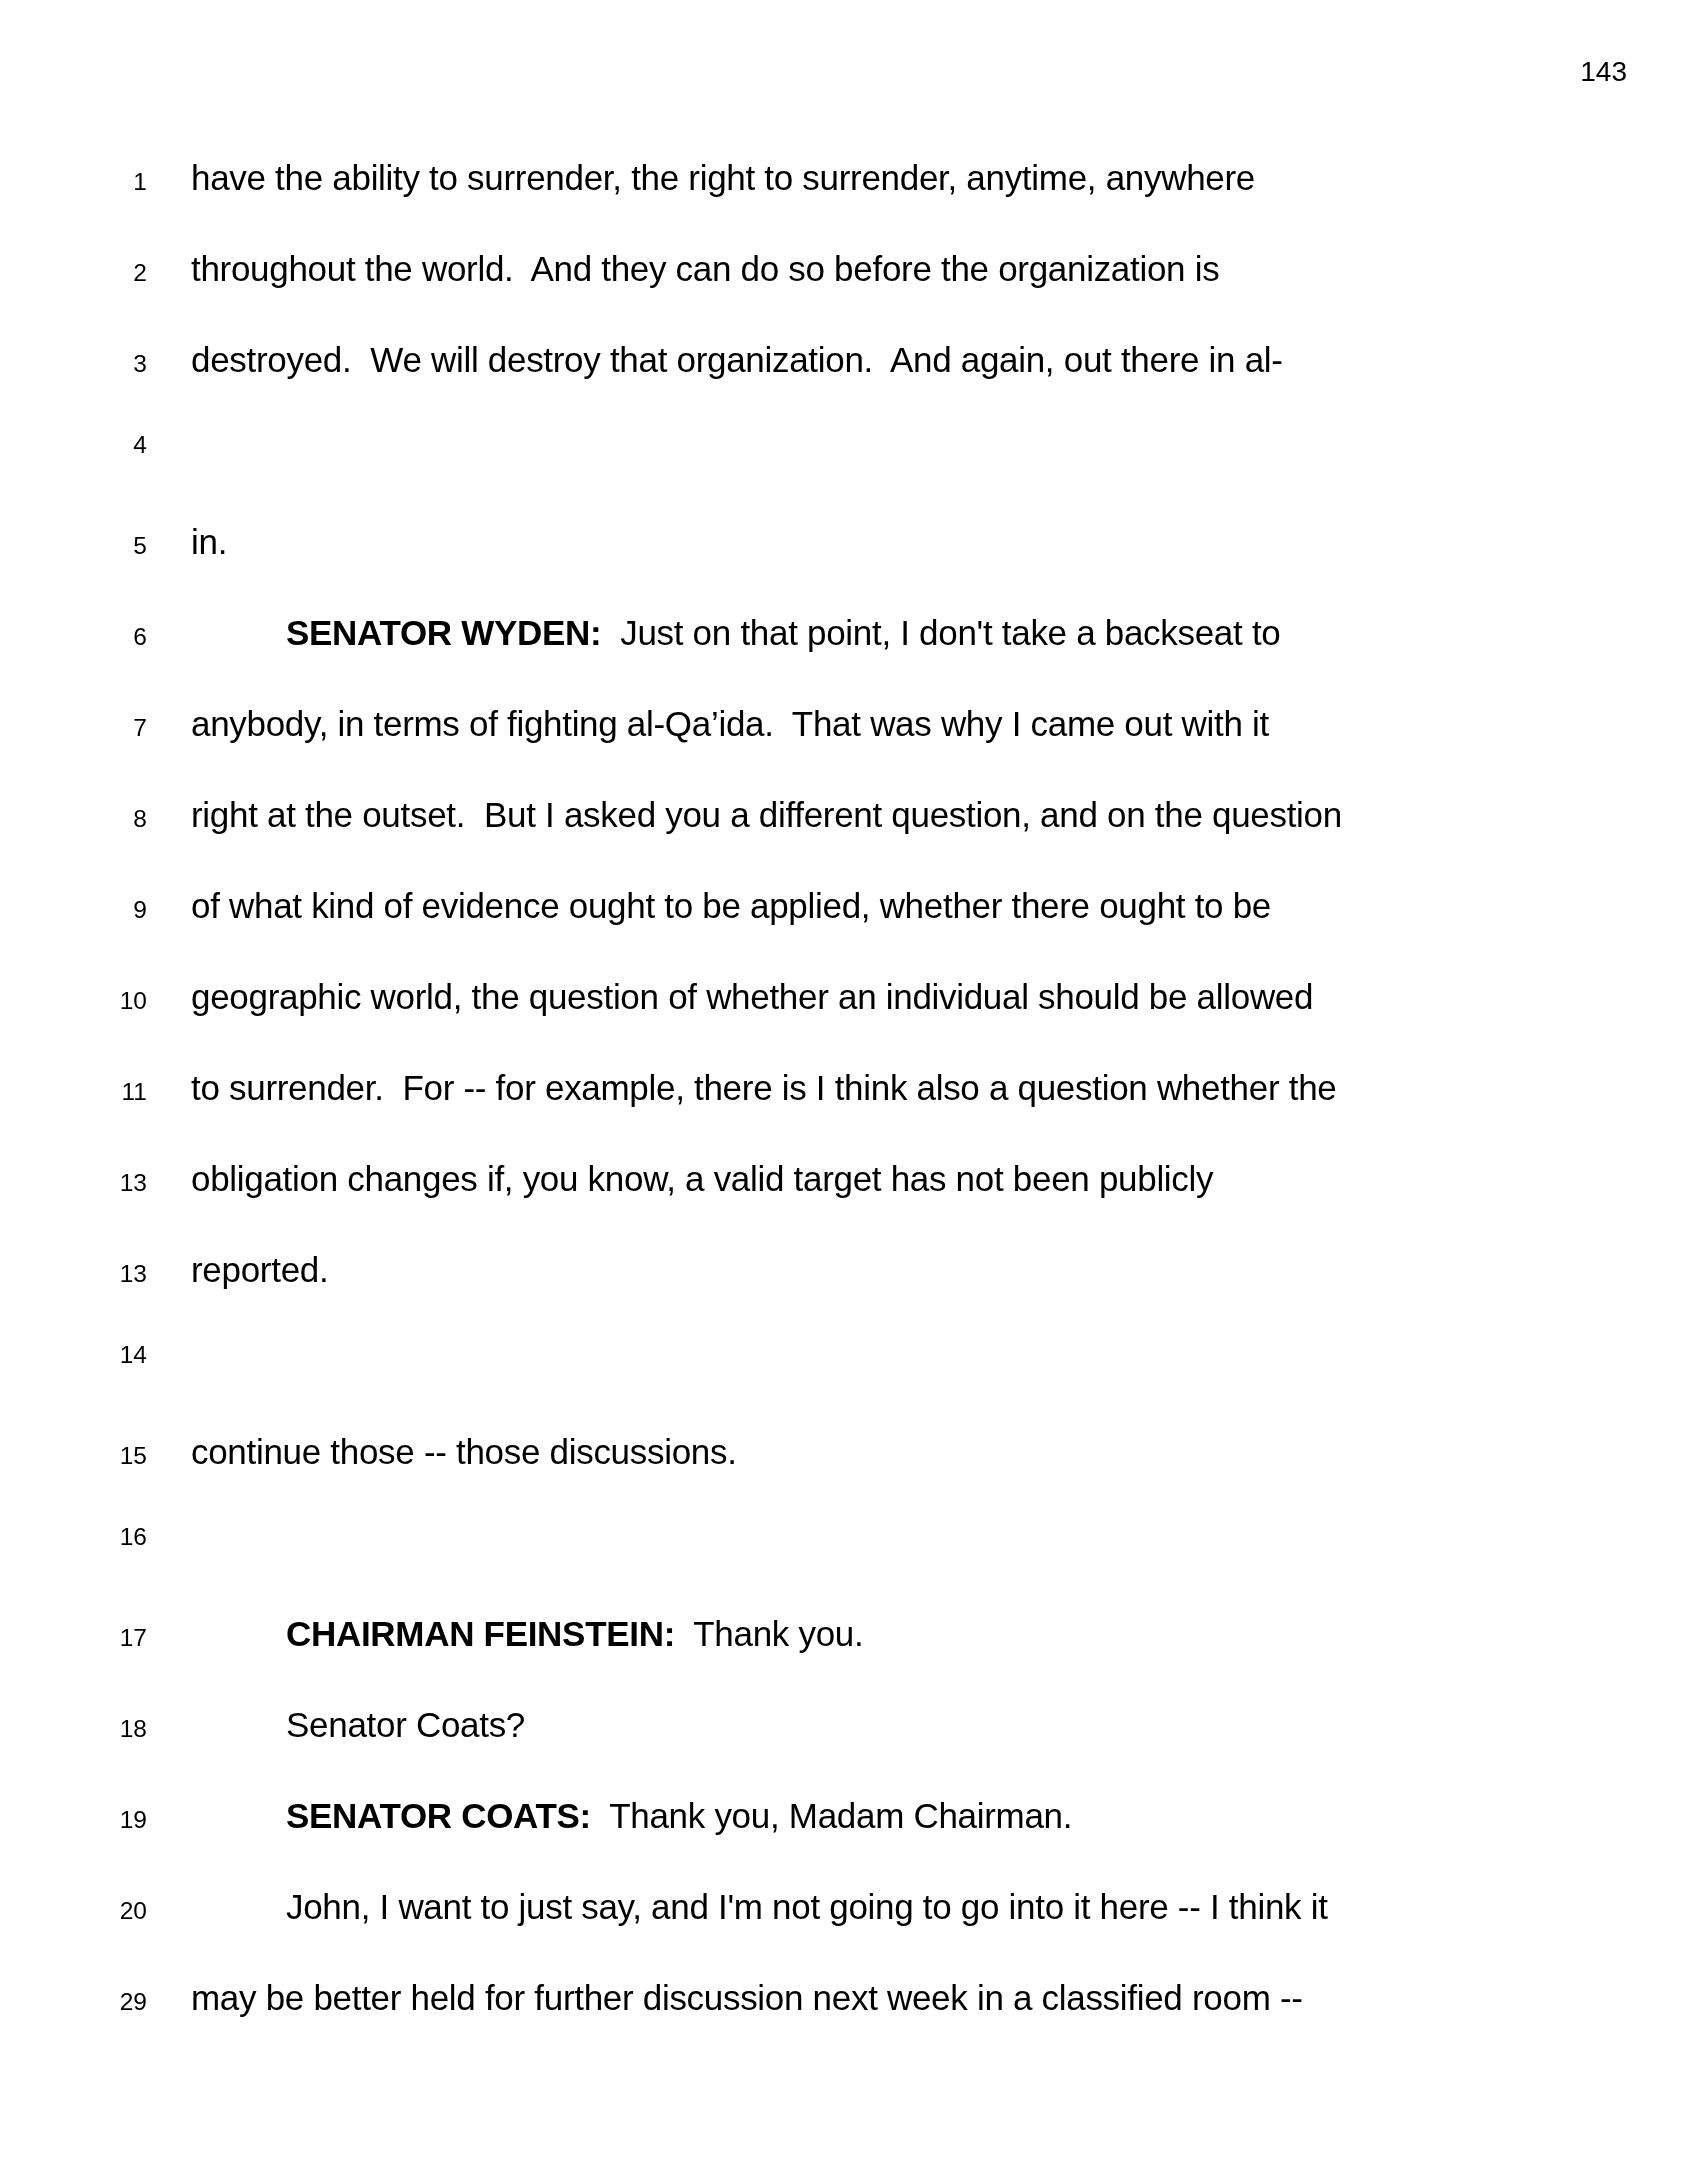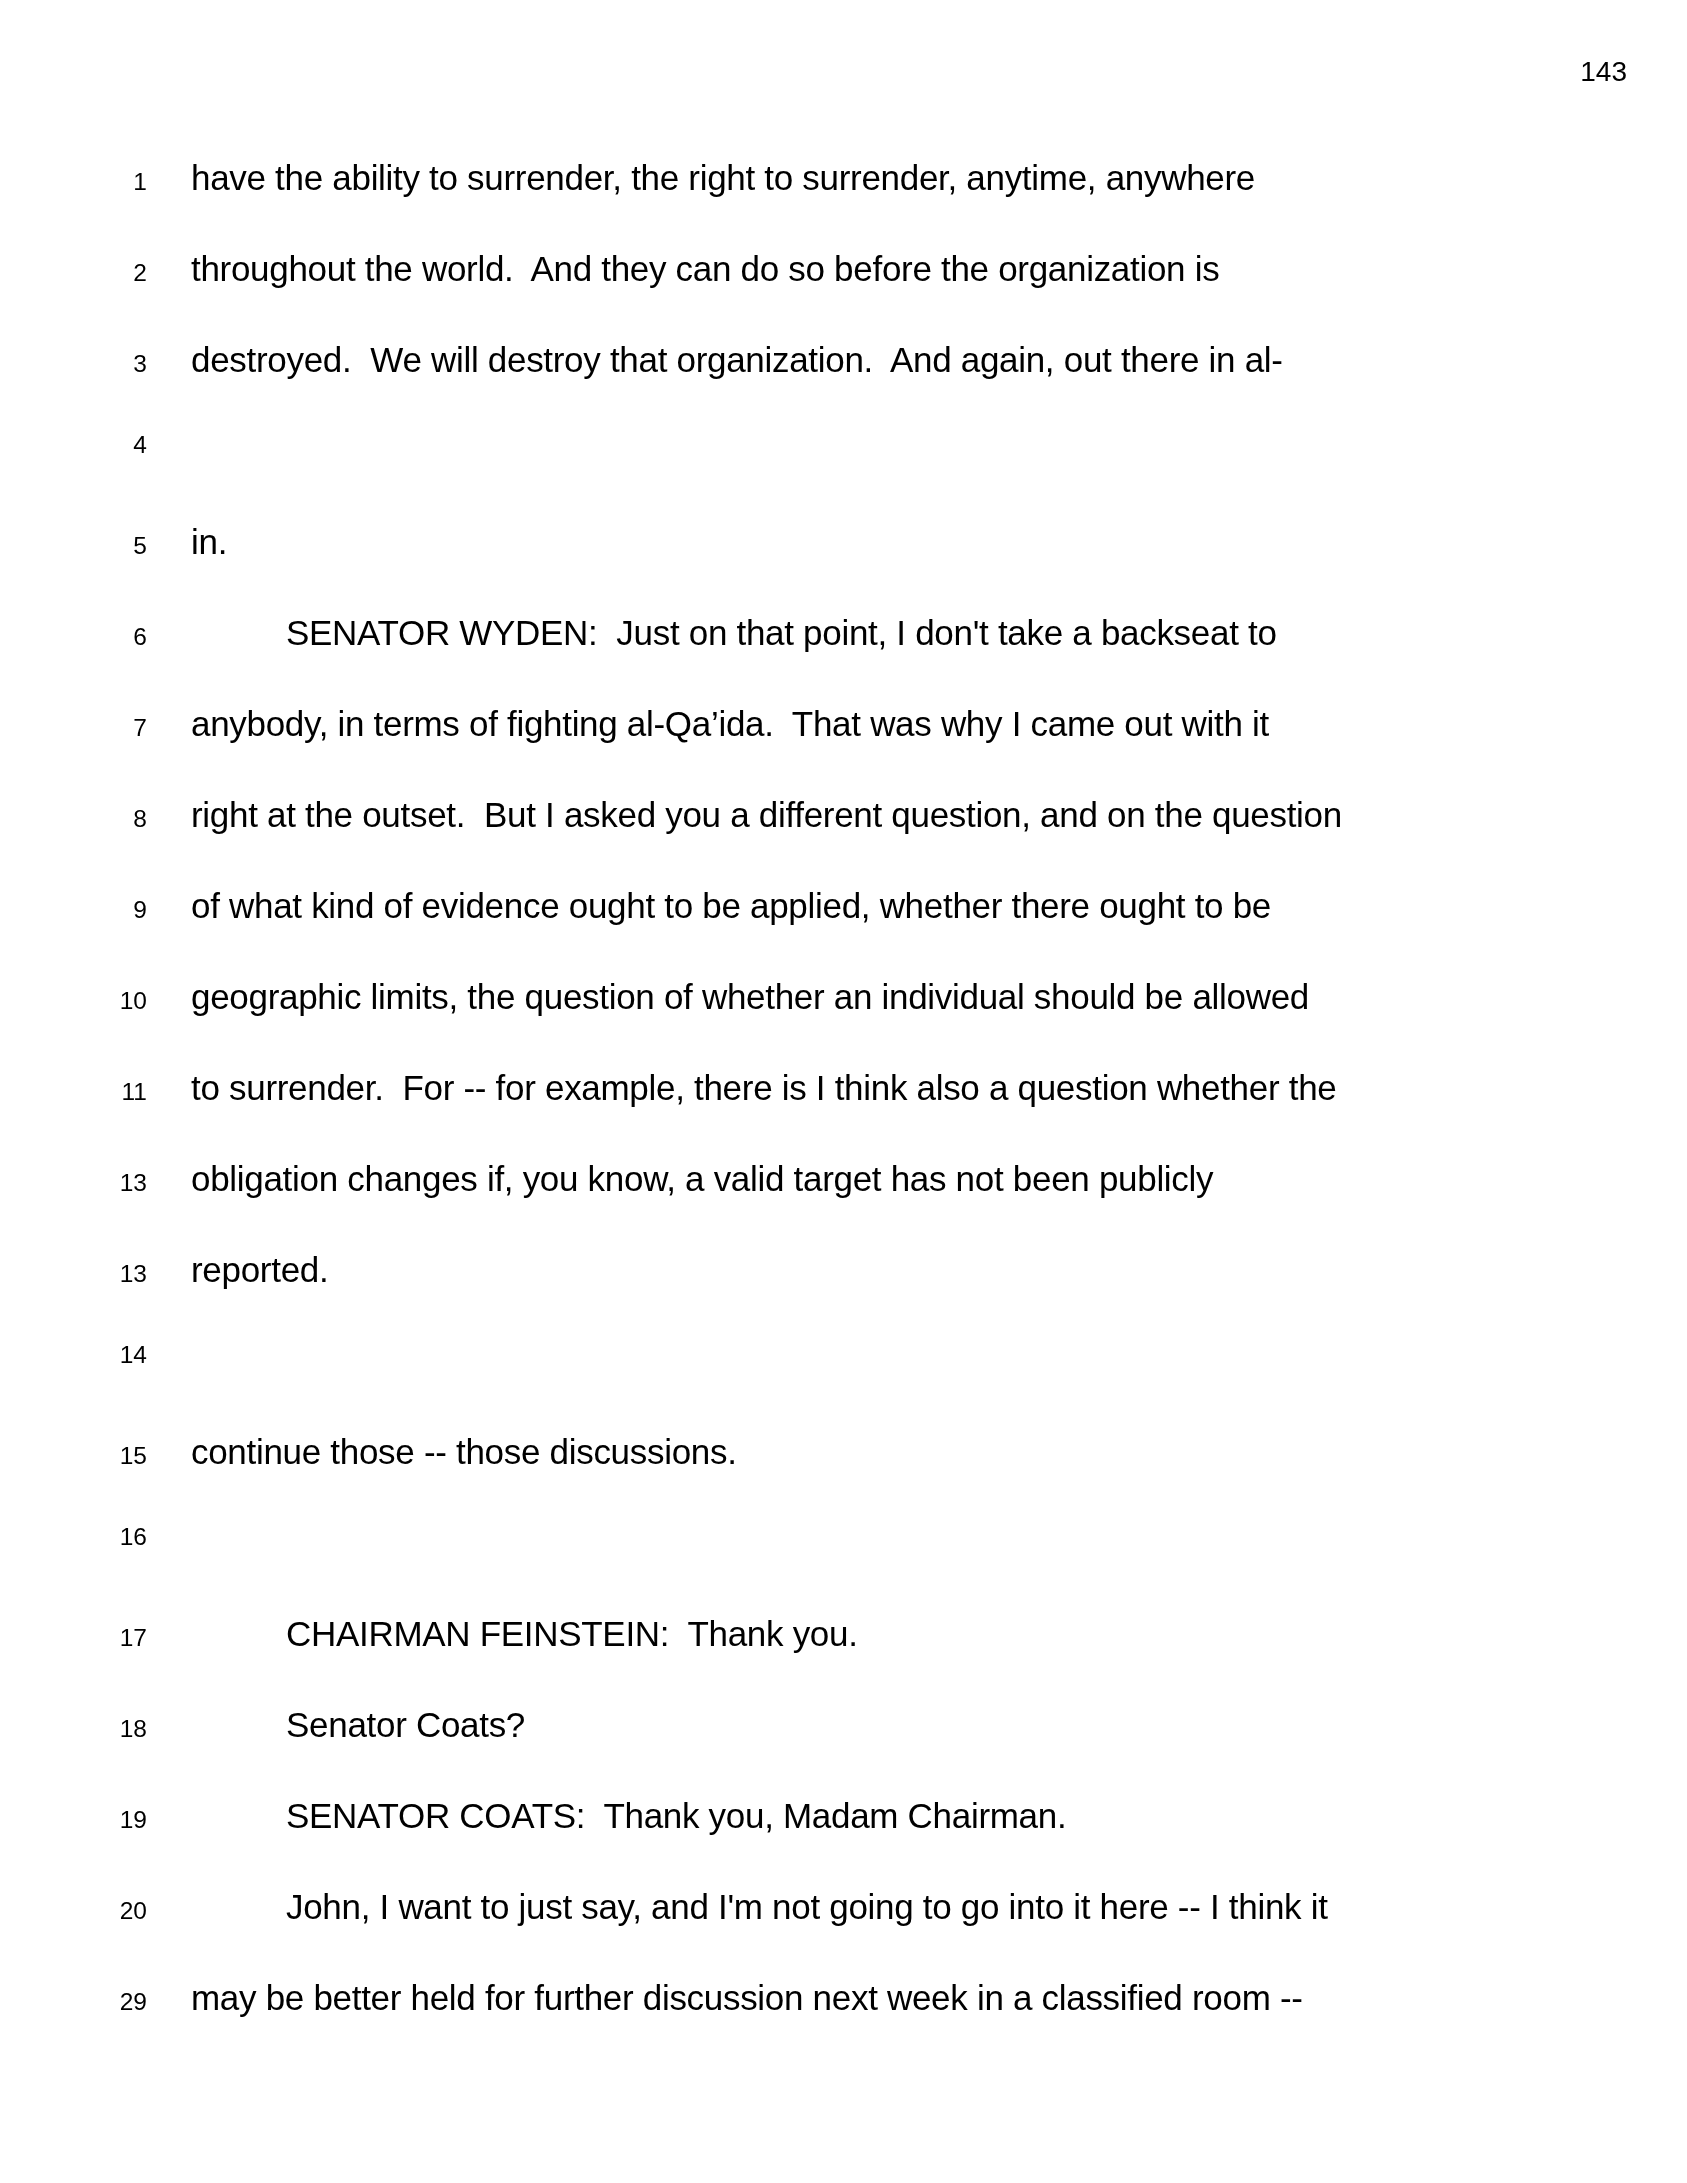--- a/index.html
+++ b/index.html
@@ -45,21 +45,21 @@
   .text {
     margin-left: 44px;
     font-size: 35px;
     white-space: pre-wrap;
     letter-spacing: -0.3px;
   }
   .line.indent .text {
     margin-left: 139px;
   }
   .speaker {
-    font-weight: normal;
+    font-weight: bold;
   }
 </style>
 </head>
 <body>
 
 <div class="page-number">143</div>
 
 <div class="transcript-body">
   <div class="line">
     <span class="num">1</span>
@@ -100,21 +100,21 @@
     <span class="text"><span>right at the outset.  But I asked you a different question, and on the question</span></span>
   </div>
 
   <div class="line">
     <span class="num">9</span>
     <span class="text"><span>of what kind of evidence ought to be applied, whether there ought to be</span></span>
   </div>
 
   <div class="line">
     <span class="num">10</span>
-    <span class="text"><span>geographic limits, the question of whether an individual should be allowed</span></span>
+    <span class="text"><span>geographic world, the question of whether an individual should be allowed</span></span>
   </div>
 
   <div class="line">
     <span class="num">11</span>
     <span class="text"><span>to surrender.  For -- for example, there is I think also a question whether the</span></span>
   </div>
 
   <div class="line">
     <span class="num">13</span>
     <span class="text"><span>obligation changes if, you know, a valid target has not been publicly</span></span>

